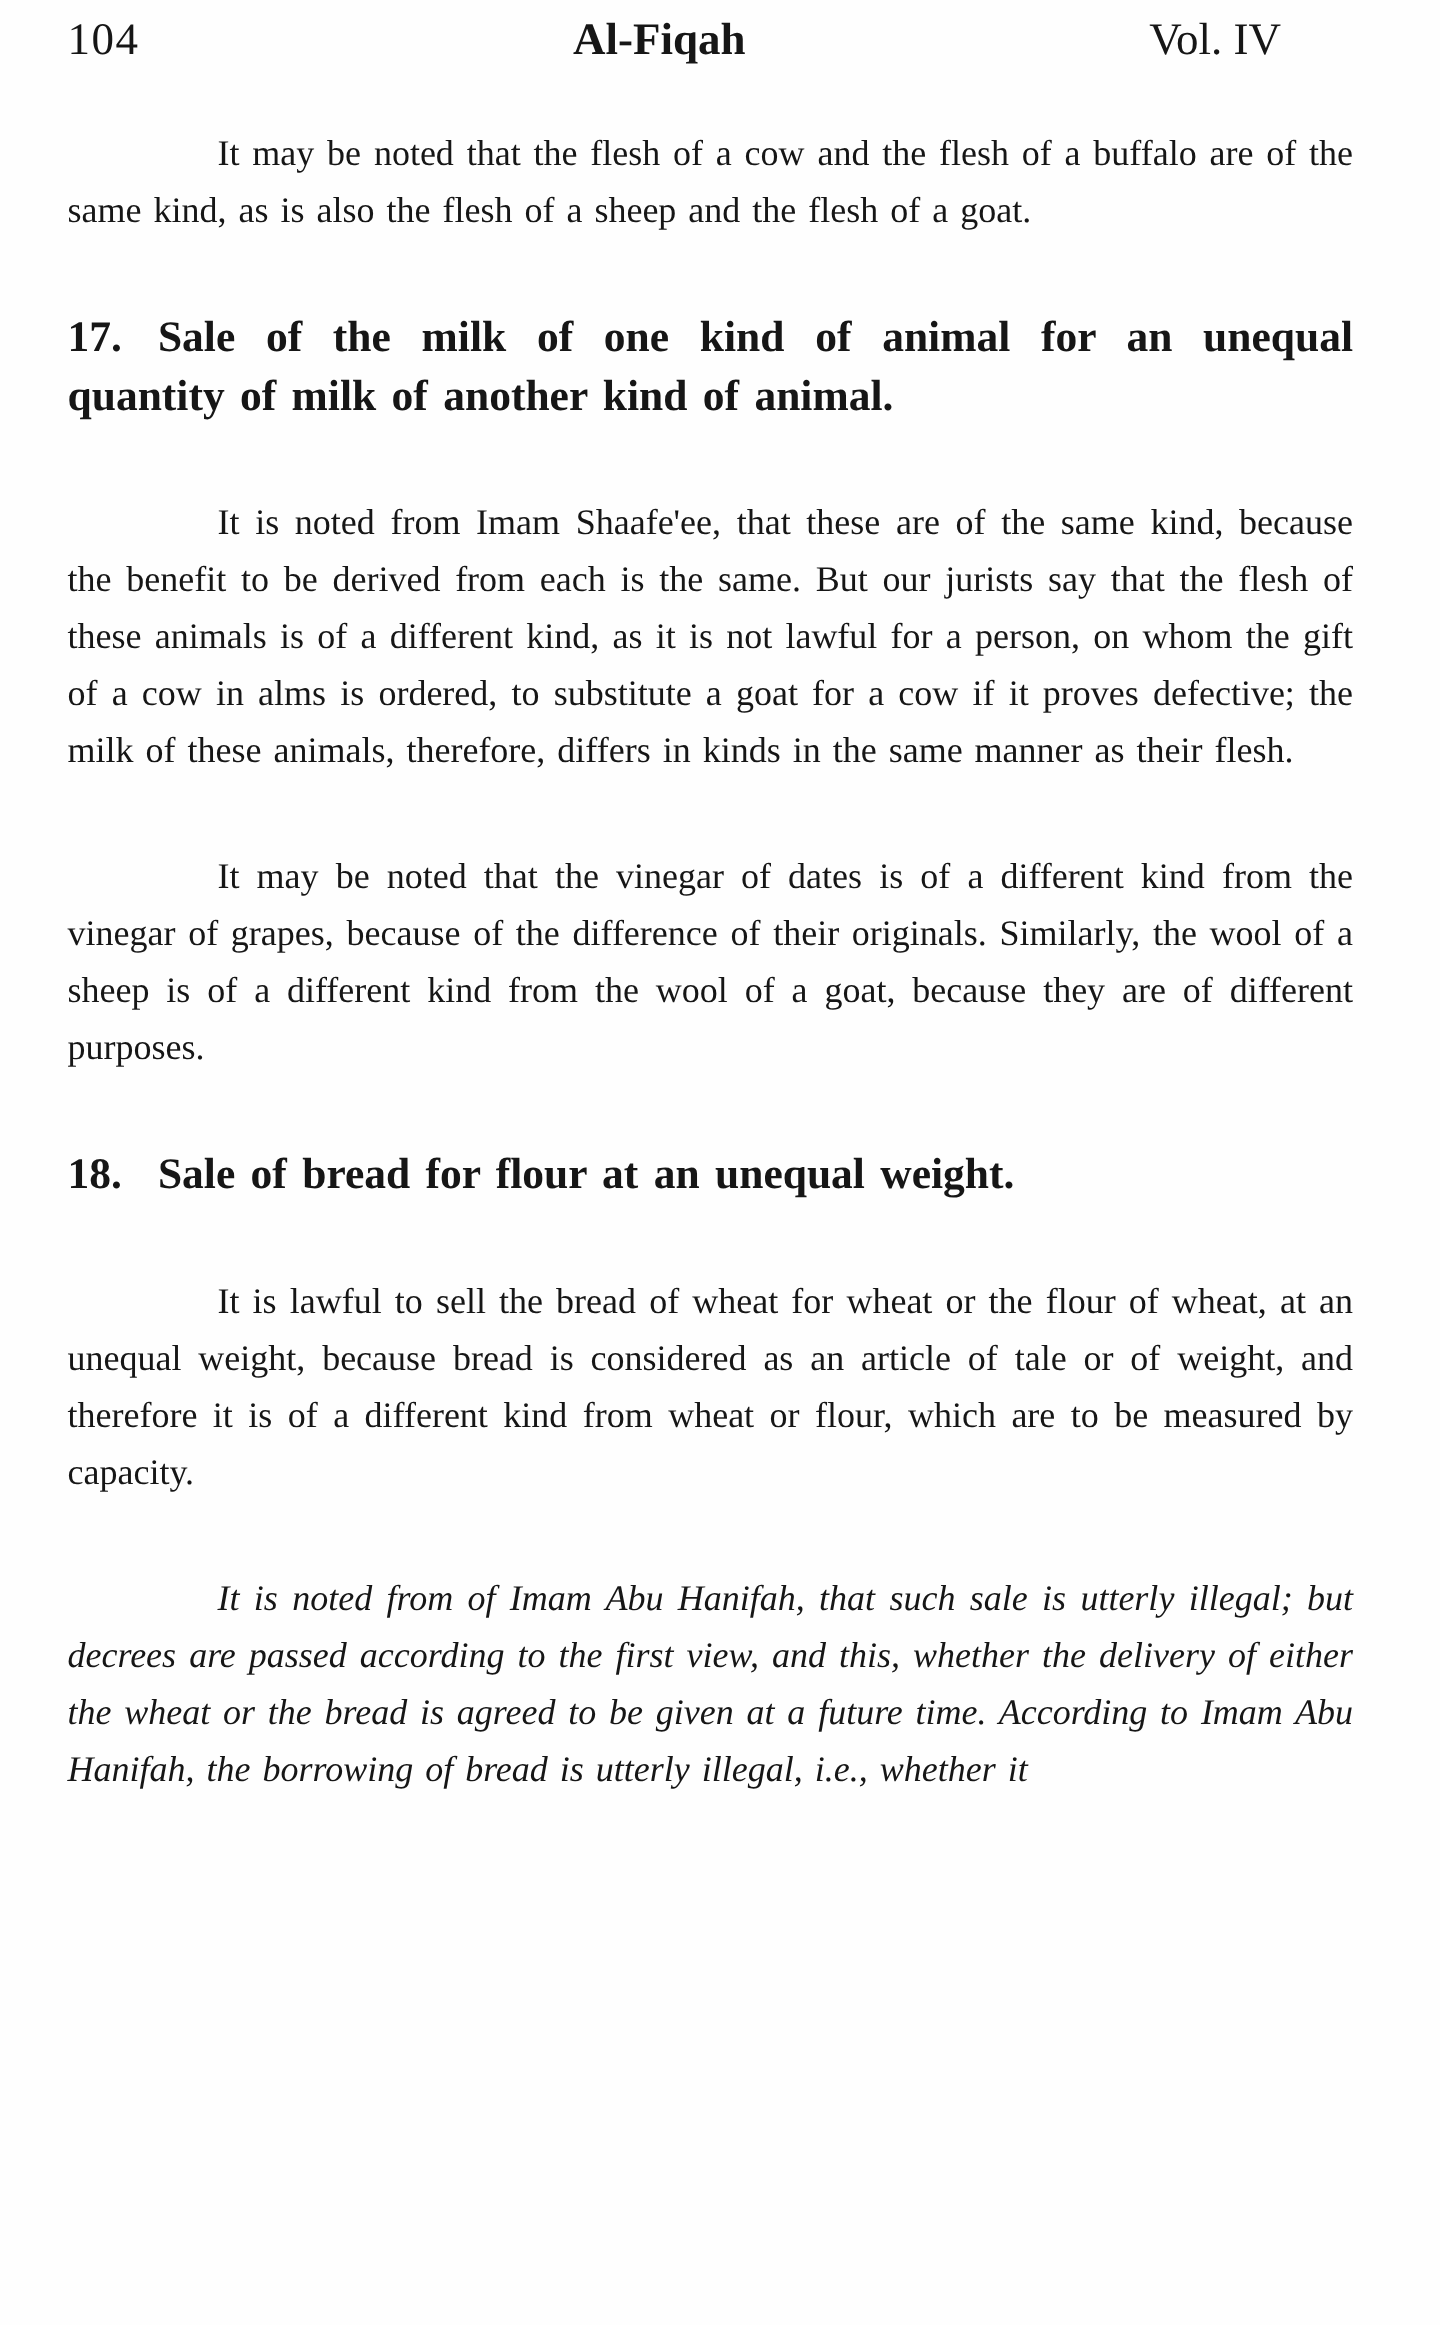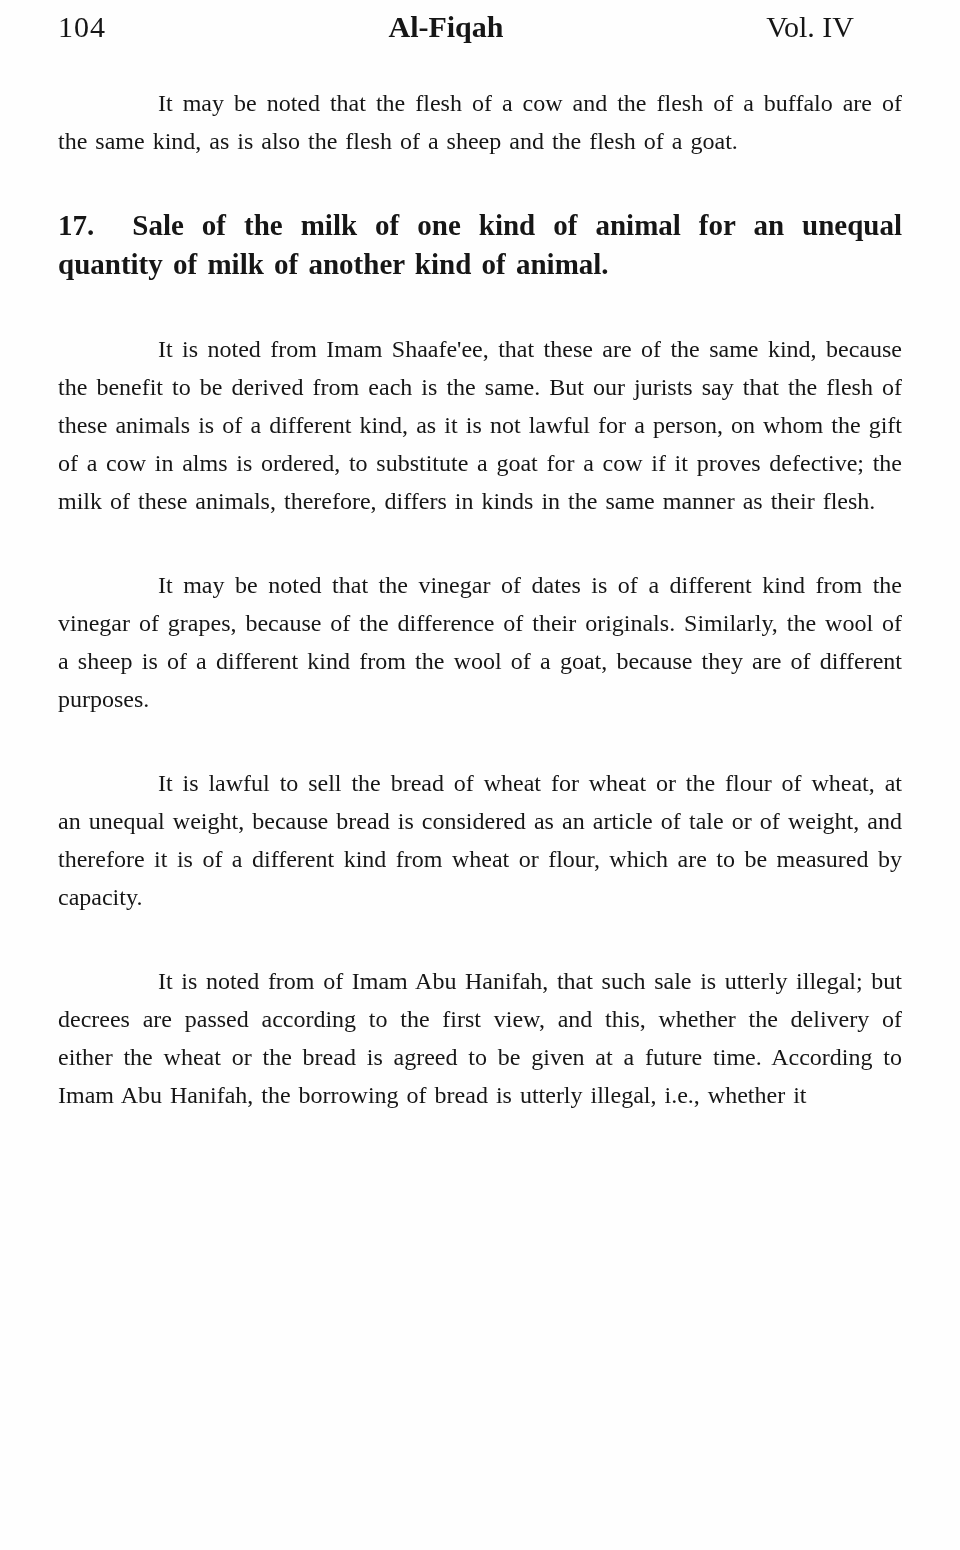--- a/index.html
+++ b/index.html
@@ -6,21 +6,21 @@
     margin: 0;
     padding: 0;
     background: #ffffff;
   }
   .page {
     position: relative;
     width: 960px;
     height: 1550px;
     background: #fefefe;
     box-sizing: border-box;
-    padding: 8px 58px 0 58px;
+    padding: 8px 58px 0 45px;
     font-family: "Liberation Serif", "DejaVu Serif", serif;
     color: #161616;
     overflow: hidden;
   }
   
   .page-header {
     display: grid;
     grid-template-columns: 1fr 1fr 1fr;
     align-items: baseline;
     font-size: 30px;
@@ -51,24 +51,25 @@
   }
   .body-text h2.section-heading {
     font-size: 29px;
     line-height: 39px;
     font-weight: bold;
     text-align: justify;
     margin: 0 0 46px 0;
     word-spacing: 3px;
   }
   .section-heading .h-num {
-    margin-right: 38px;
+    margin-right: 24px;
   }
   .body-text p.para:last-child {
     margin-bottom: 0;
+    font-style: italic;
   }
 </style>
 </head>
 <body>
 
 <div class="page">
 
   <header class="page-header">
     <span class="page-number">104</span>
     <span class="book-title">Al-Fiqah</span>
@@ -81,19 +82,22 @@
 
     <h2 class="section-heading">
       <span class="h-num">17.</span><span>Sale of the milk of one kind of animal for an unequal quantity of milk of another kind of animal.</span>
     </h2>
 
 
     <p class="para">It is noted from Imam Shaafe'ee, that these are of the same kind, because the benefit to be derived from each is the same. But our jurists say that the flesh of these animals is of a different kind, as it is not lawful for a person, on whom the gift of a cow in alms is ordered, to substitute a goat for a cow if it proves defective; the milk of these animals, therefore, differs in kinds in the same manner as their flesh.</p>
 
     <p class="para">It may be noted that the vinegar of dates is of a different kind from the vinegar of grapes, because of the difference of their originals. Similarly, the wool of a sheep is of a different kind from the wool of a goat, because they are of different purposes.</p>
 
+    <h2 class="section-heading">
+      <span class="h-num">18.</span><span>Sale of bread for flour at an unequal weight.</span>
+    </h2>
 
     <p class="para">It is lawful to sell the bread of wheat for wheat or the flour of wheat, at an unequal weight, because bread is considered as an article of tale or of weight, and therefore it is of a different kind from wheat or flour, which are to be measured by capacity.</p>
 
     <p class="para">It is noted from of Imam Abu Hanifah, that such sale is utterly illegal; but decrees are passed according to the first view, and this, whether the delivery of either the wheat or the bread is agreed to be given at a future time. According to Imam Abu Hanifah, the borrowing of bread is utterly illegal, i.e., whether it</p>
 
   </main>
 </div>
 
 </body></html>

